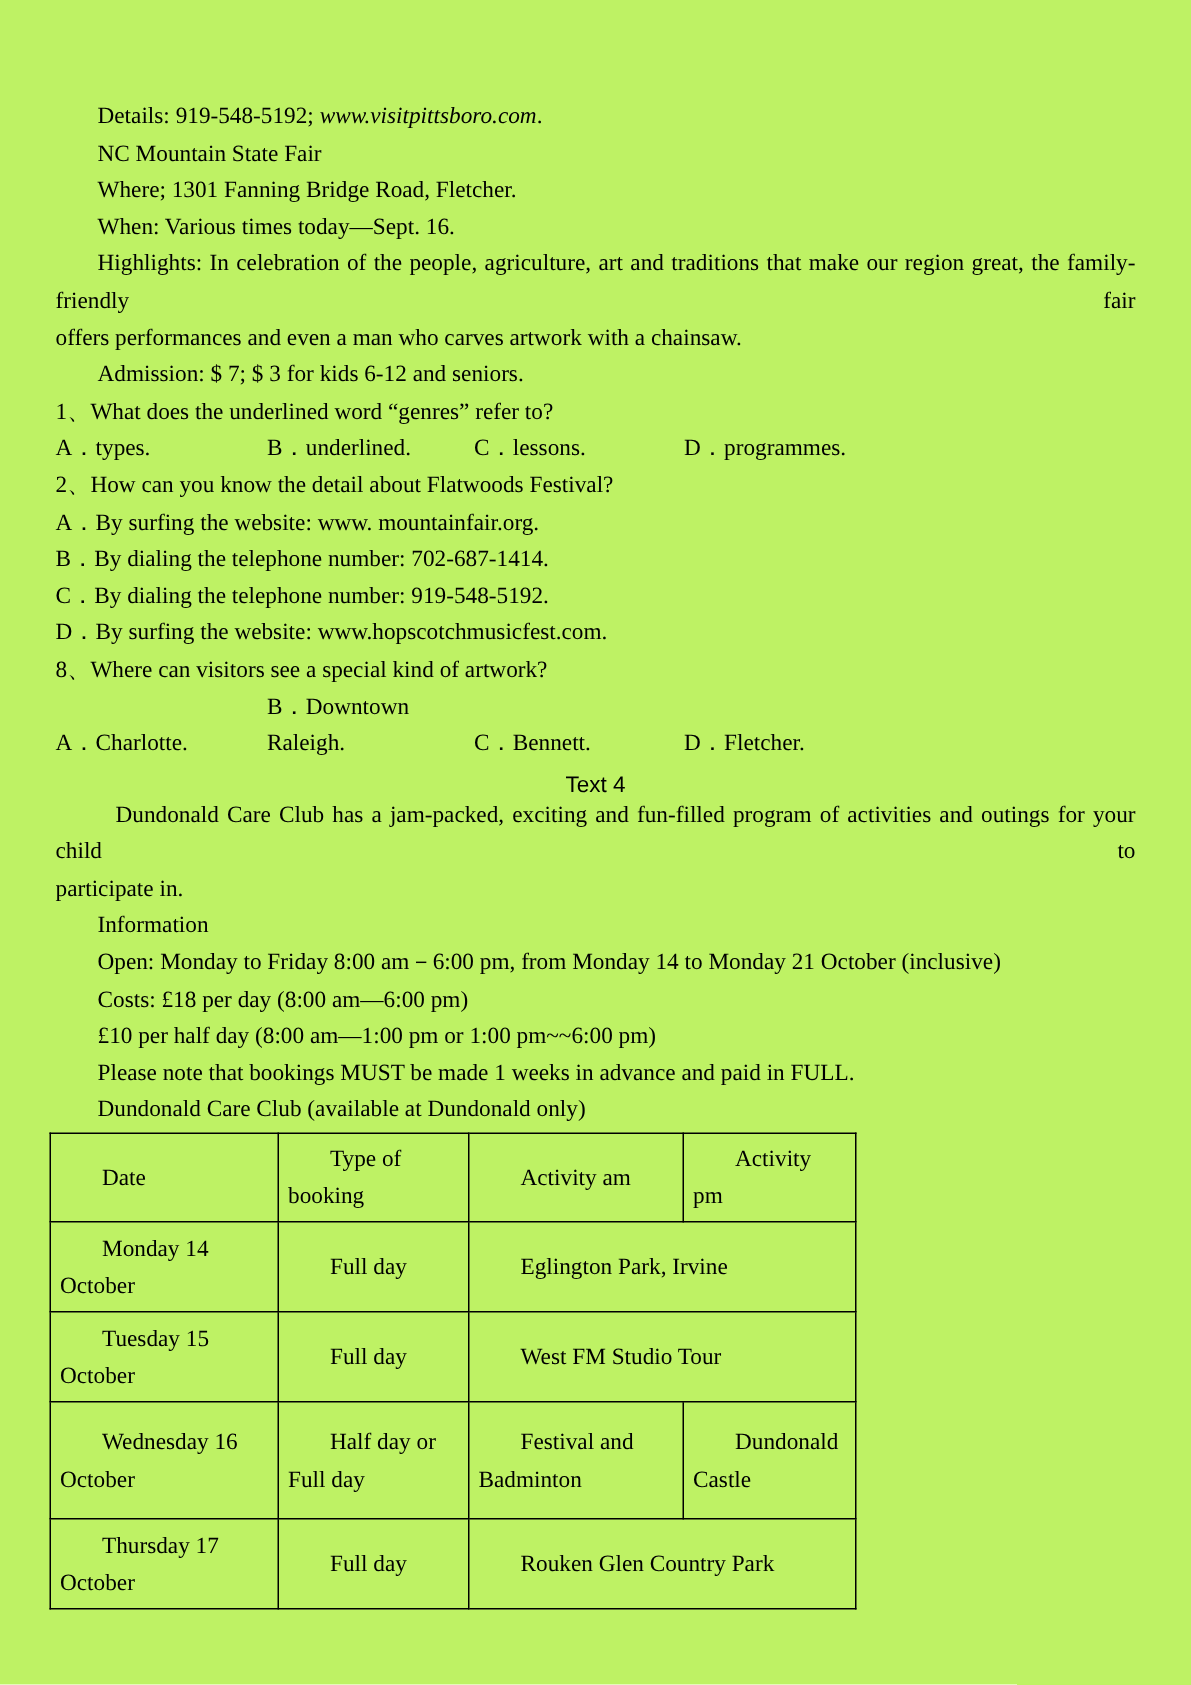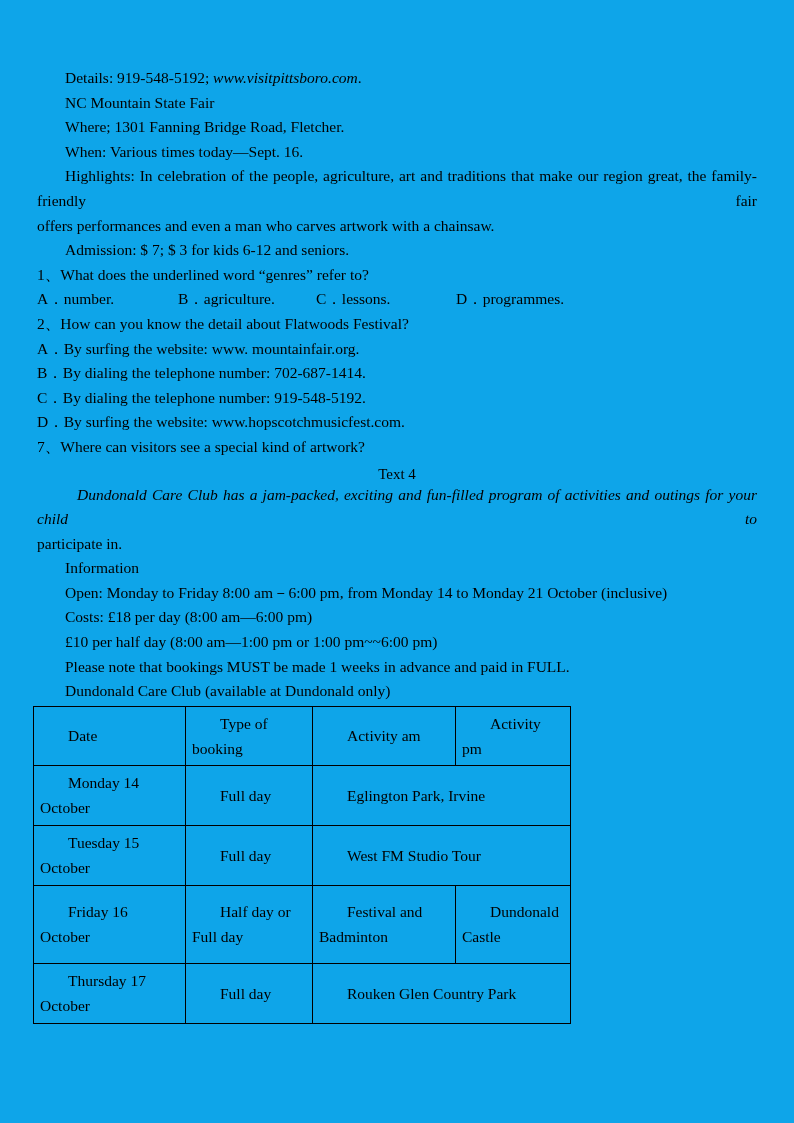--- a/index.html
+++ b/index.html
@@ -6,30 +6,30 @@
   html, body { margin: 0; padding: 0; background: #ffffff; }
   body {
     width: 794px; height: 1123px;
     font-family: "Liberation Serif", serif;
     color: #000000;
   }
   .page {
     width: 794px; height: 1123px;
     padding: 66px 37px 0 37px;
     overflow: hidden;
-    background: #0ea5e9;
+    background: #bef264;
   }
   p { margin: 0; font-size: 15.5px; line-height: 24.6px; }
   .ind { text-indent: 28px; }
   .l1j { display: block; text-indent: 28px; text-align: justify; text-align-last: justify; }
-  .l1j4 { display: block; text-indent: 40px; text-align: justify; text-align-last: justify; font-style: italic; }
+  .l1j4 { display: block; text-indent: 40px; text-align: justify; text-align-last: justify; }
   .l2 { display: block; }
   i { font-style: italic; }
   .heading {
-    font-family: Liberation Serif, serif;
+    font-family: Liberation Sans, sans-serif;
     font-size: 15px;
     text-align: center;
     line-height: 17px;
     margin-top: 6px;
   }
   .opts .opt { display: inline-block; }
   .w1 { width: 141px; }
   .w2 { width: 138px; }
   .w3 { width: 140px; }
   table {
@@ -69,30 +69,31 @@
   <p>
       <span class="l1j">Highlights: In celebration of the people, agriculture, art and traditions that make our region great, the family-friendly fair</span>
       <span class="l2">offers performances and even a man who carves artwork with a chainsaw.</span>
     </p>
 
   <p class="ind">Admission: $ 7; $ 3 for kids 6-12 and seniors.</p>
 
 
   <p>1、What does the underlined word “genres” refer to?</p>
 
-  <p class="opts"><span class="opt w1">A．number.</span><span class="opt w2">B．agriculture.</span><span class="opt w3">C．lessons.</span><span class="opt">D．programmes.</span></p>
+  <p class="opts"><span class="opt w1">A．types.</span><span class="opt w2">B．underlined.</span><span class="opt w3">C．lessons.</span><span class="opt">D．programmes.</span></p>
 
   <p>2、How can you know the detail about Flatwoods Festival?</p>
   <p>A．By surfing the website: www. mountainfair.org.</p>
   <p>B．By dialing the telephone number: 702-687-1414.</p>
   <p>C．By dialing the telephone number: 919-548-5192.</p>
   <p>D．By surfing the website: www.hopscotchmusicfest.com.</p>
 
-  <p>7、Where can visitors see a special kind of artwork?</p>
+  <p>8、Where can visitors see a special kind of artwork?</p>
 
+  <p class="opts"><span class="opt w1">A．Charlotte.</span><span class="opt w2">B．Downtown Raleigh.</span><span class="opt w3">C．Bennett.</span><span class="opt">D．Fletcher.</span></p>
 
   <p class="heading">Text 4</p>
 
   <p>
       <span class="l1j4">Dundonald Care Club has a jam-packed, exciting and fun-filled program of activities and outings for your child to</span>
       <span class="l2">participate in.</span>
     </p>
 
   <p class="ind">Information</p>
   <p class="ind">Open: Monday to Friday 8:00 am－6:00 pm, from Monday 14 to Monday 21 October (inclusive)</p>
@@ -146,21 +147,21 @@
         <td>
             <div class="tl1">Full day</div>
           </td>
         <td colspan="2">
             <div class="tl1">West FM Studio Tour</div>
           </td>
       </tr>
 
       <tr class="tall">
         <td>
-            <div class="tl1">Friday 16</div>
+            <div class="tl1">Wednesday 16</div>
             <div class="tl2">October</div>
           </td>
         <td>
             <div class="tl1">Half day or</div>
             <div class="tl2">Full day</div>
           </td>
         <td>
             <div class="tl1">Festival and</div>
             <div class="tl2">Badminton</div>
           </td>

